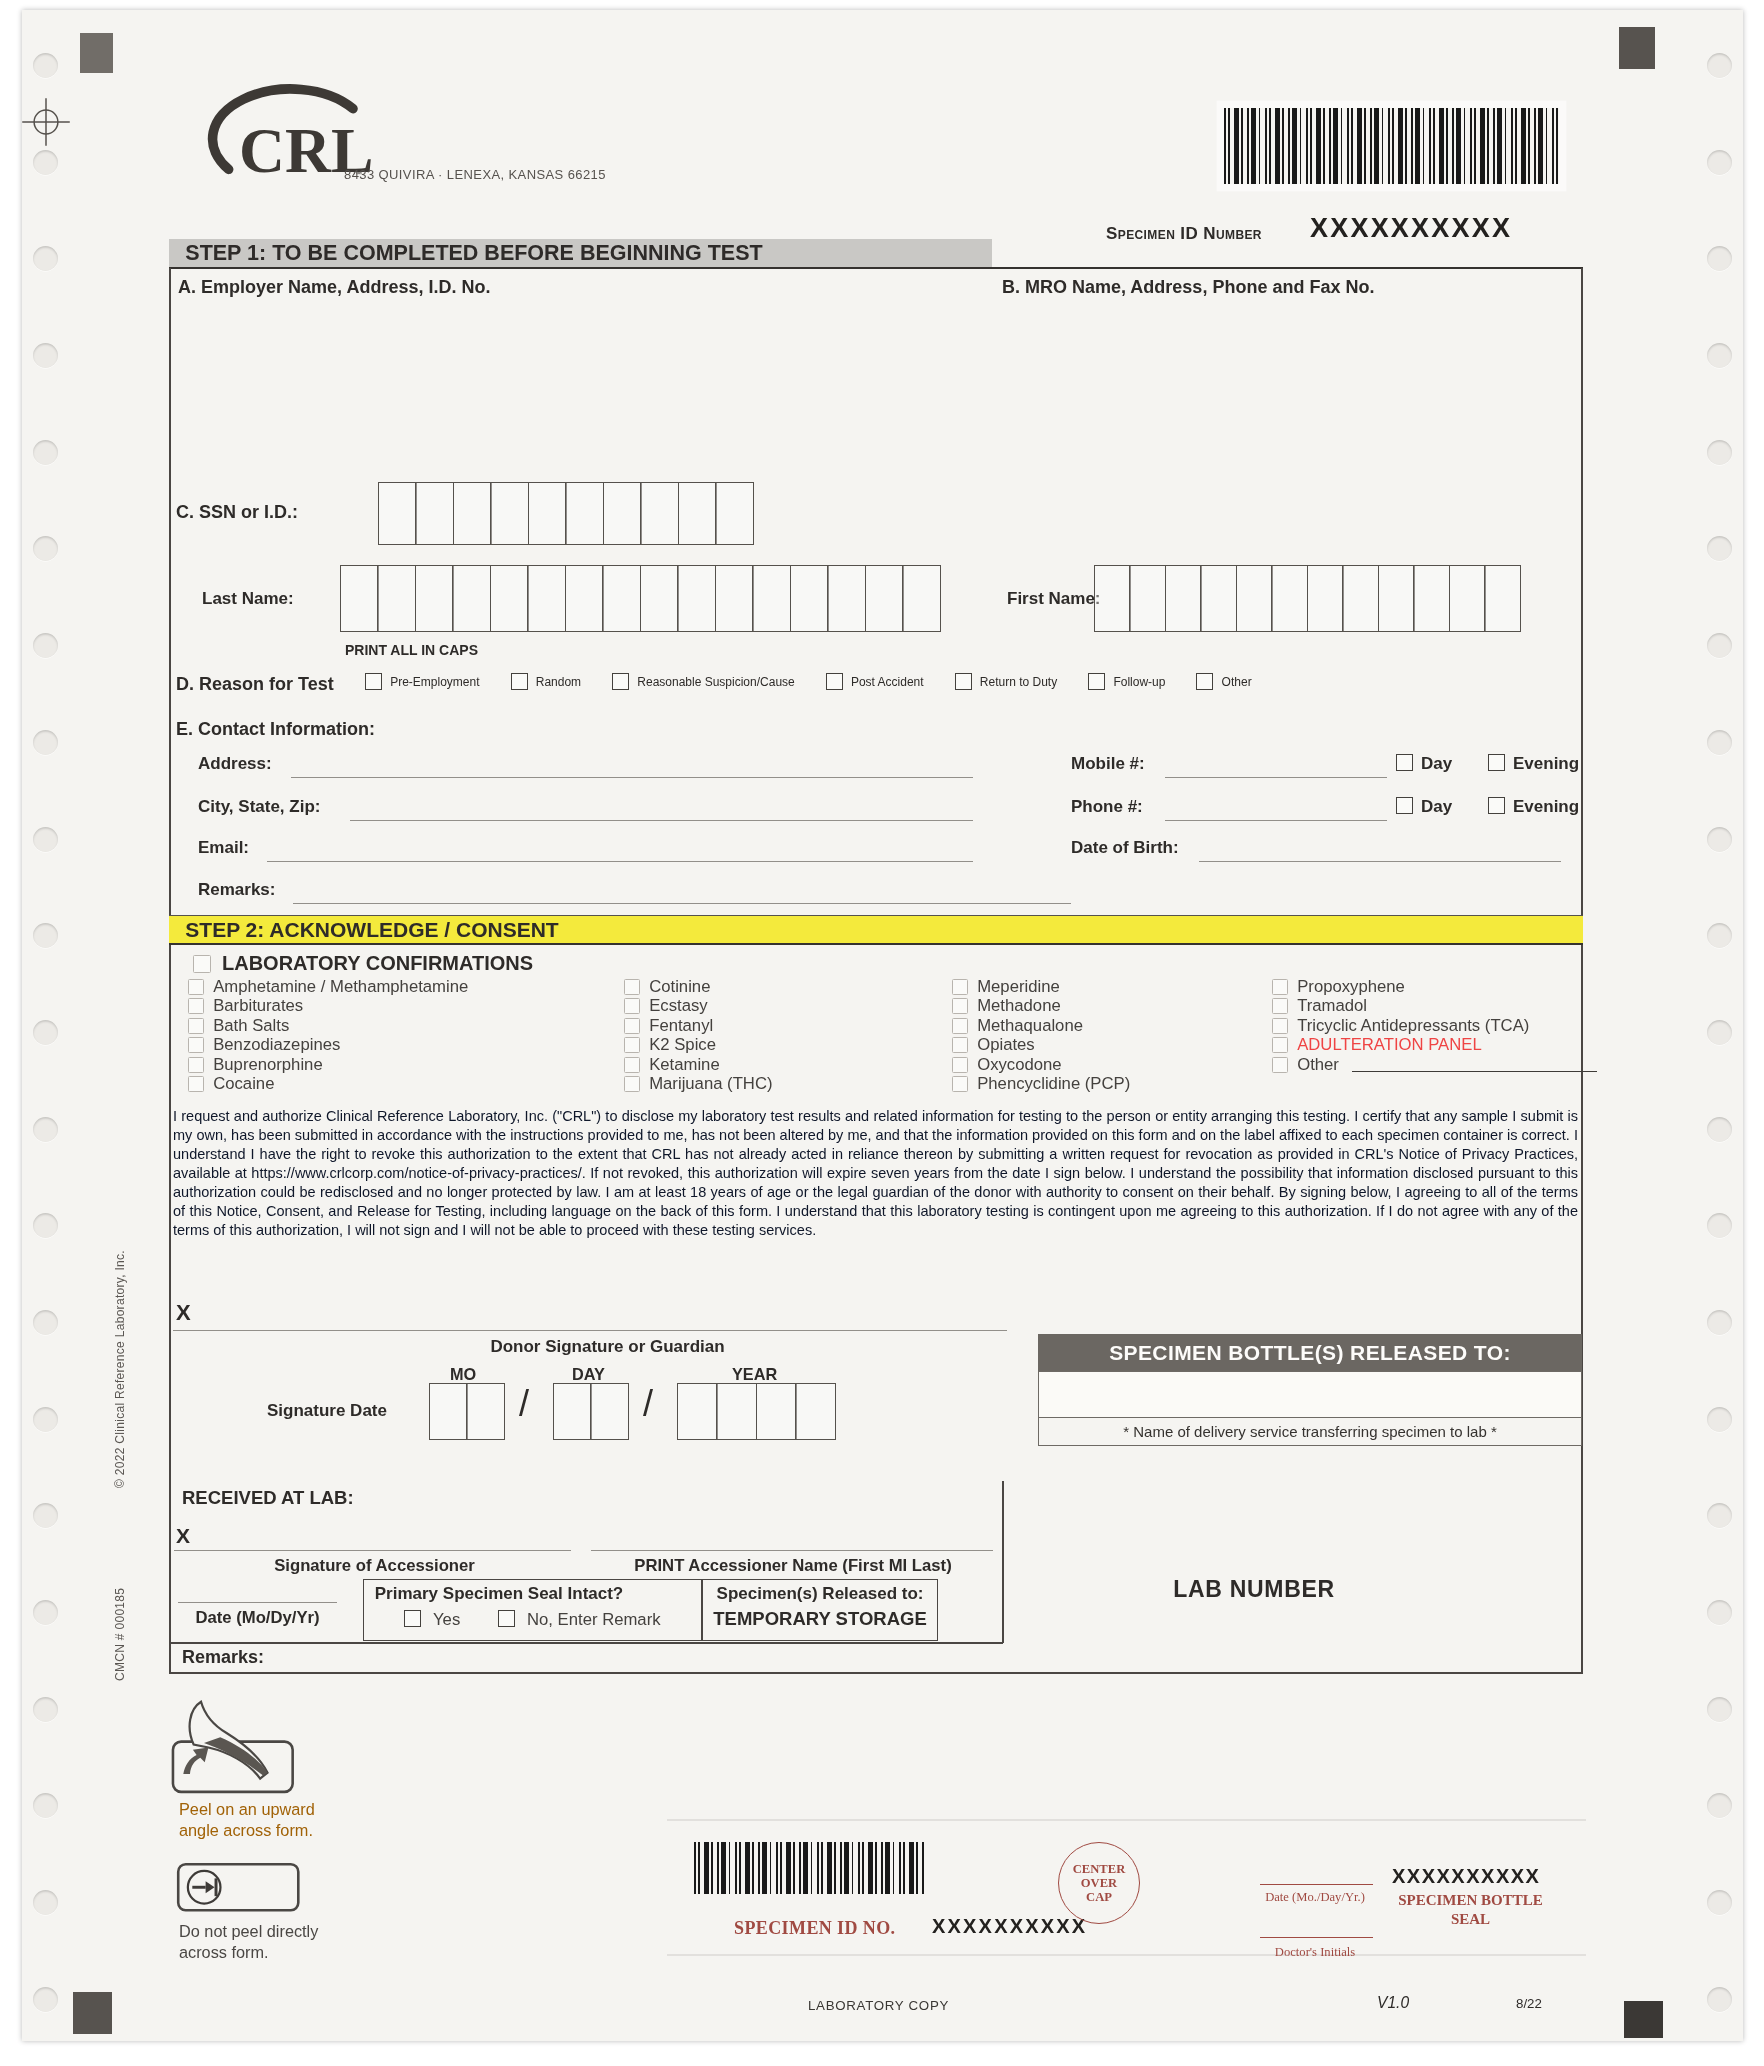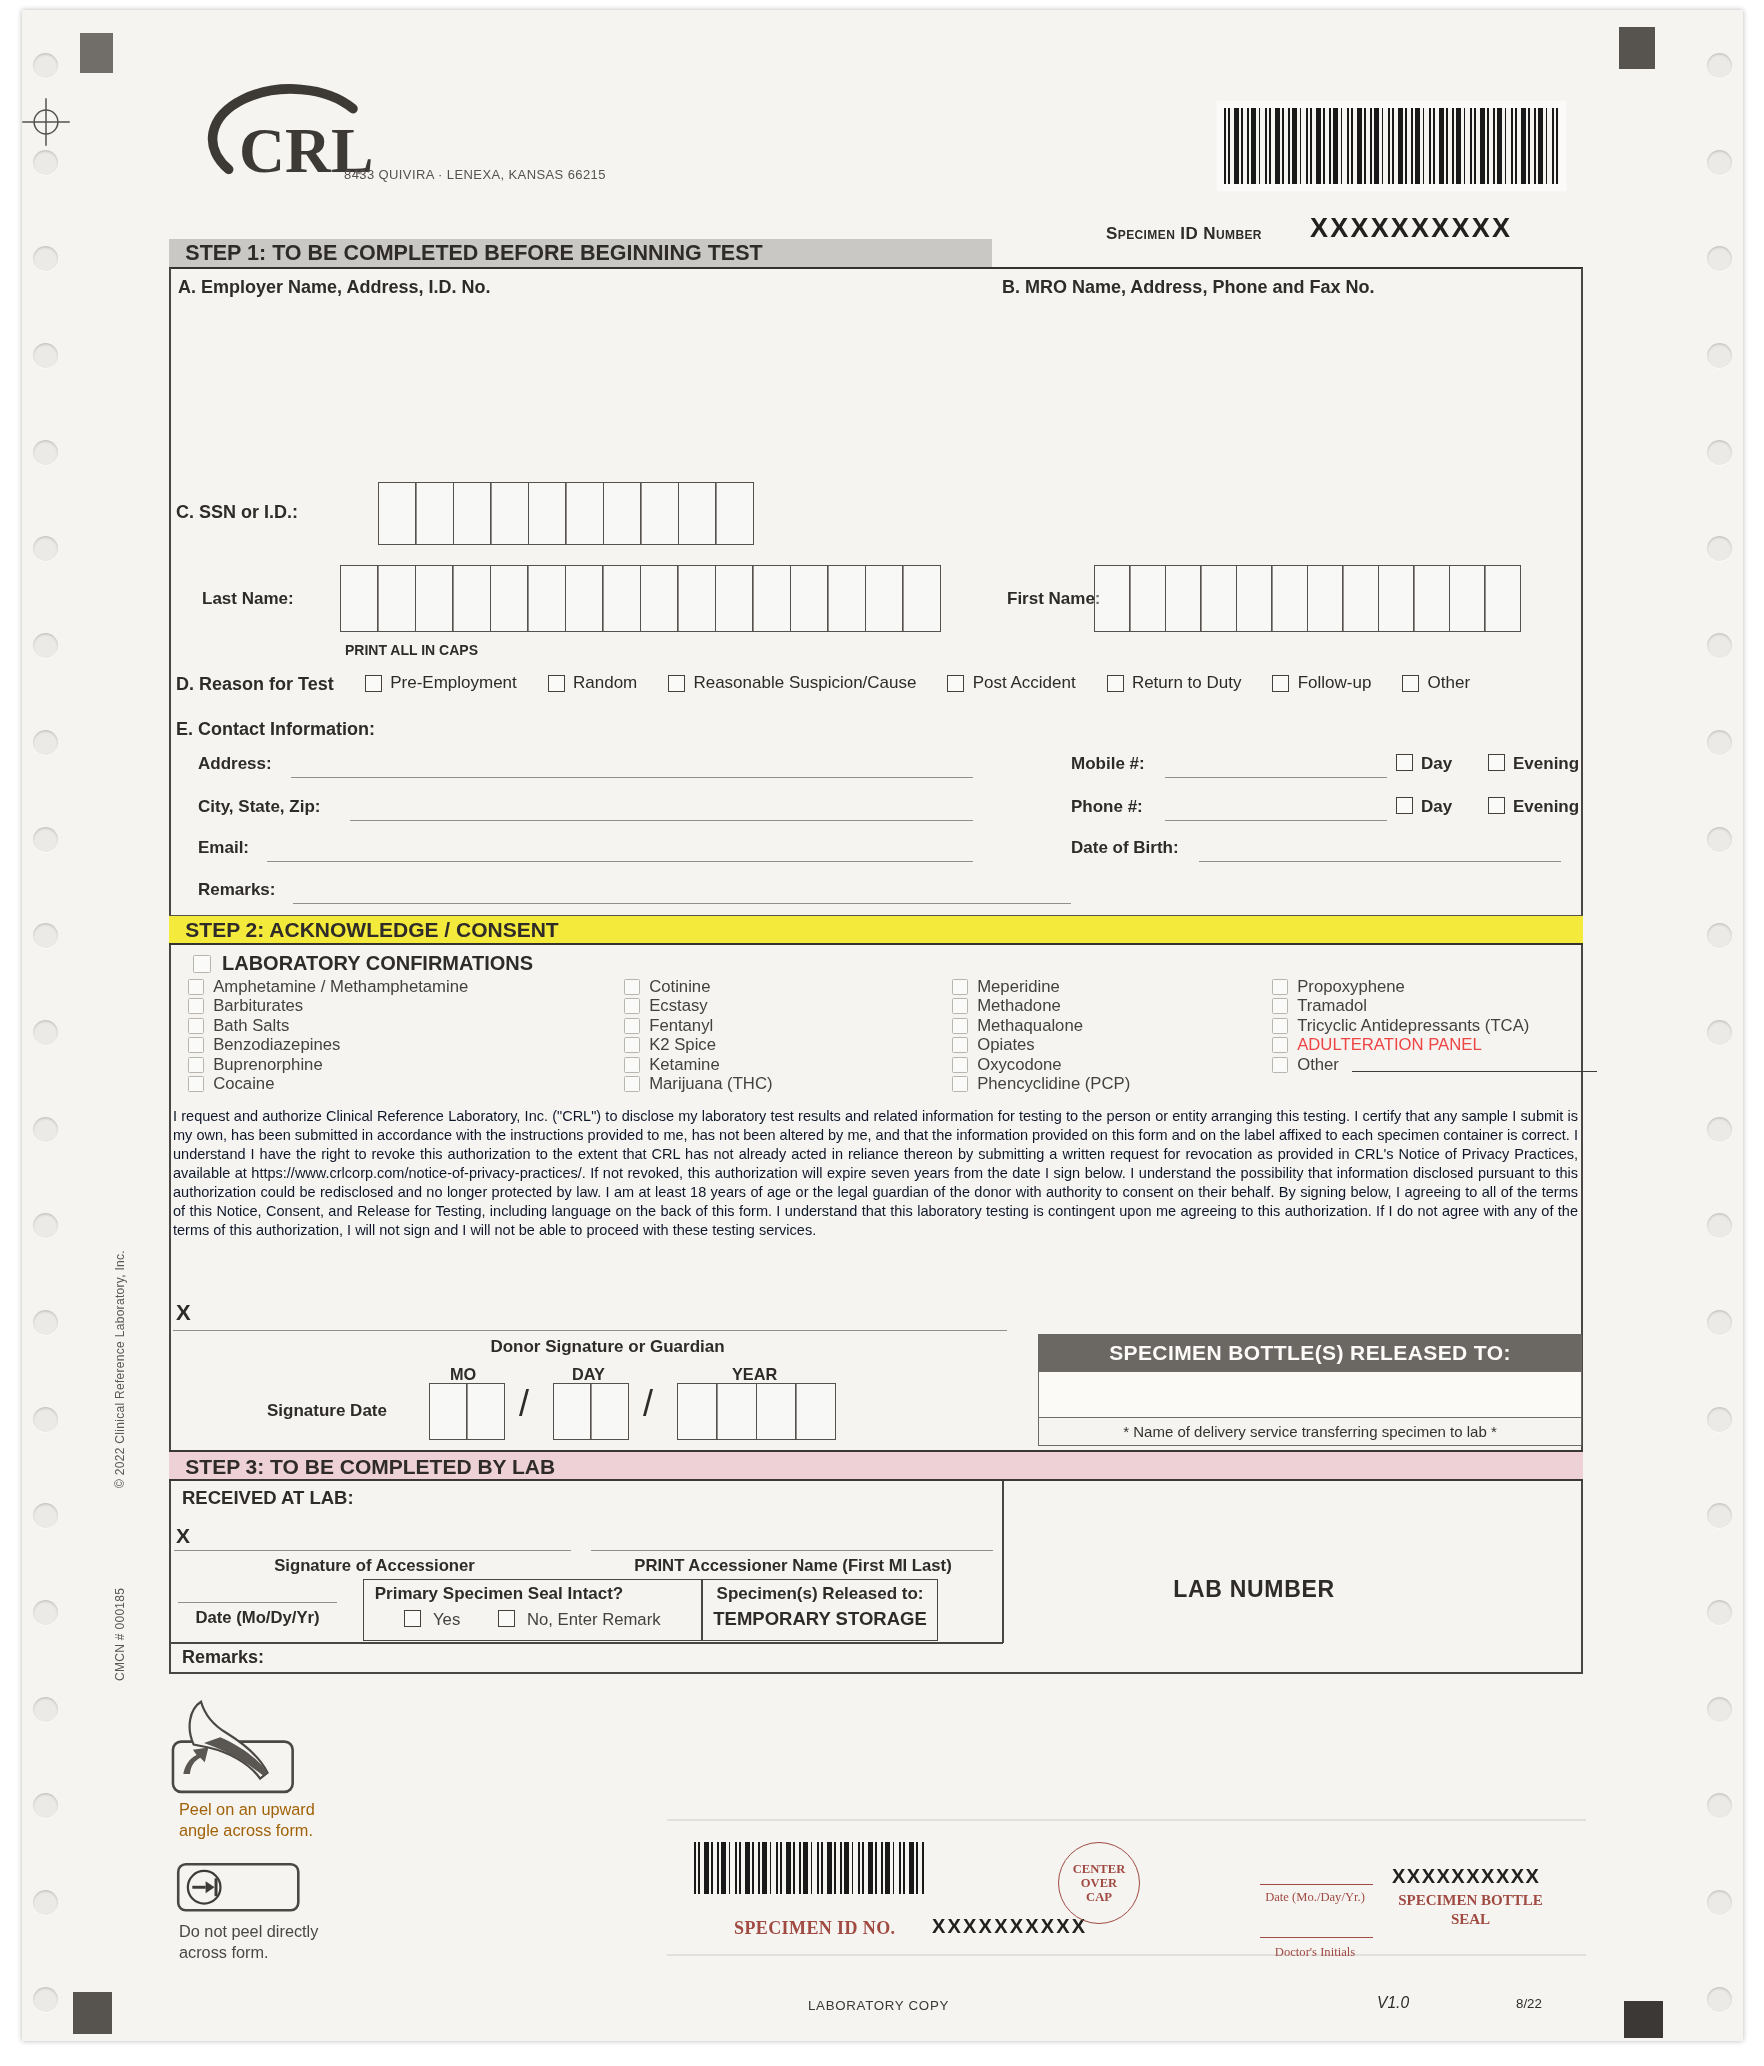--- a/index.html
+++ b/index.html
@@ -33,21 +33,21 @@
 
   .comb { position:absolute; display:flex; }
   .comb .cell { border:1.5px solid #55514c; margin-left:-1.5px; background:rgba(255,255,255,.35); }
   .comb.ssn .cell { width:39px; height:63px; }
   .comb.lname .cell { width:39px; height:67px; }
   .comb.fname .cell { width:37px; height:67px; }
   .comb.d2 .cell { width:39px; height:57px; }
   .comb.d4 .cell { width:41px; height:57px; }
 
   .reason-row { position:absolute; left:365px; top:673px; display:flex; gap:31px; }
-  .reason-row .chk-row { display:flex; align-items:center; gap:8.2px; font-size:17px; white-space:nowrap; }
+  .reason-row .chk-row { display:flex; align-items:center; gap:8.2px; font-size:12px; white-space:nowrap; }
 
   .chk-col { position:absolute; }
   .chk-col .chk-row { display:flex; align-items:center; gap:9.6px; height:19.5px; font-size:16.7px; color:#44413e; white-space:nowrap; }
   .chk-col .chk-label.bold { font-weight:400; color:#ef4444; }
   .other-line { display:inline-block; width:245px; height:15px; border-bottom:1.9px solid #3e3b38; margin-left:3px; }
 
   .consent { position:absolute; left:173px; top:1107px; width:1405px; font-size:14.5px; line-height:19px; text-align:justify; color:#0f172a; }
 
   .barcode { position:absolute; background-color:transparent; }
   .bc { background:repeating-linear-gradient(90deg,#191919 0 2.2px,transparent 2.2px 4.4px,#191919 4.4px 6px,transparent 6px 10.4px,#191919 10.4px 15px,transparent 15px 17px,#191919 17px 18.5px,transparent 18.5px 23px,#191919 23px 24.5px,transparent 24.5px 27px,#191919 27px 32px,transparent 32px 35px,#191919 35px 36px,transparent 36px 41px); }
@@ -387,21 +387,20 @@
       <div class="cell"></div>
       <div class="cell"></div>
       <div class="cell"></div>
       <div class="cell"></div>
     </div>
 
   <div class="bottleband">SPECIMEN BOTTLE(S) RELEASED TO:</div>
   <div class="bottlebox"></div>
   <div class="bottlenote">* Name of delivery service transferring specimen to lab *</div>
 
-  <div class="band band3"><span class="bandtext">STEP 3: TO BE COMPLETED BY LAB</span></div>
   <div class="vline" style="left:1002px;top:1481px;height:162px;"></div>
   <div class="hline" style="left:169px;top:1642px;width:834px;"></div>
 
   <div class="lbl sec" style="left:182px;top:1487px;font-size:18.5px;">RECEIVED AT LAB:</div>
   <div class="xmark" style="left:176px;top:1524px;font-size:21px;">X</div>
   <div class="uline" style="left:174px;top:1529px;width:397px;height:22px;"></div>
   <div class="uline" style="left:591px;top:1529px;width:402px;height:22px;"></div>
   <div class="abs center" style="left:208px;top:1556px;width:333px;font-size:16.7px;font-weight:600;">Signature of Accessioner</div>
   <div class="abs center" style="left:593px;top:1556px;width:400px;font-size:16.7px;font-weight:600;">PRINT Accessioner Name (First MI Last)</div>
 

